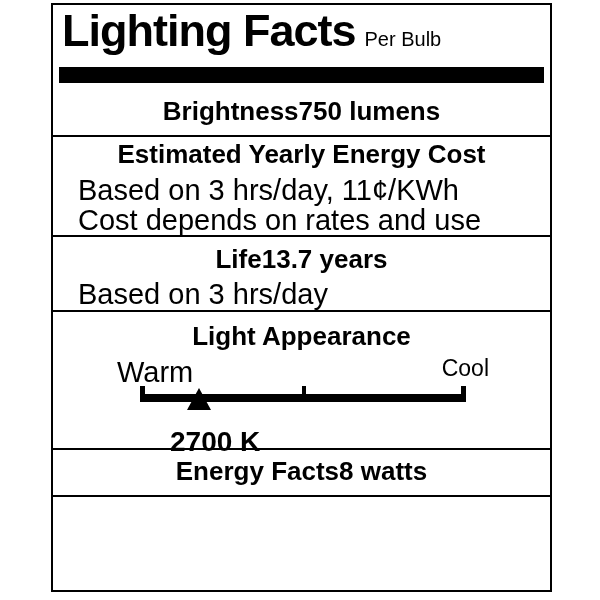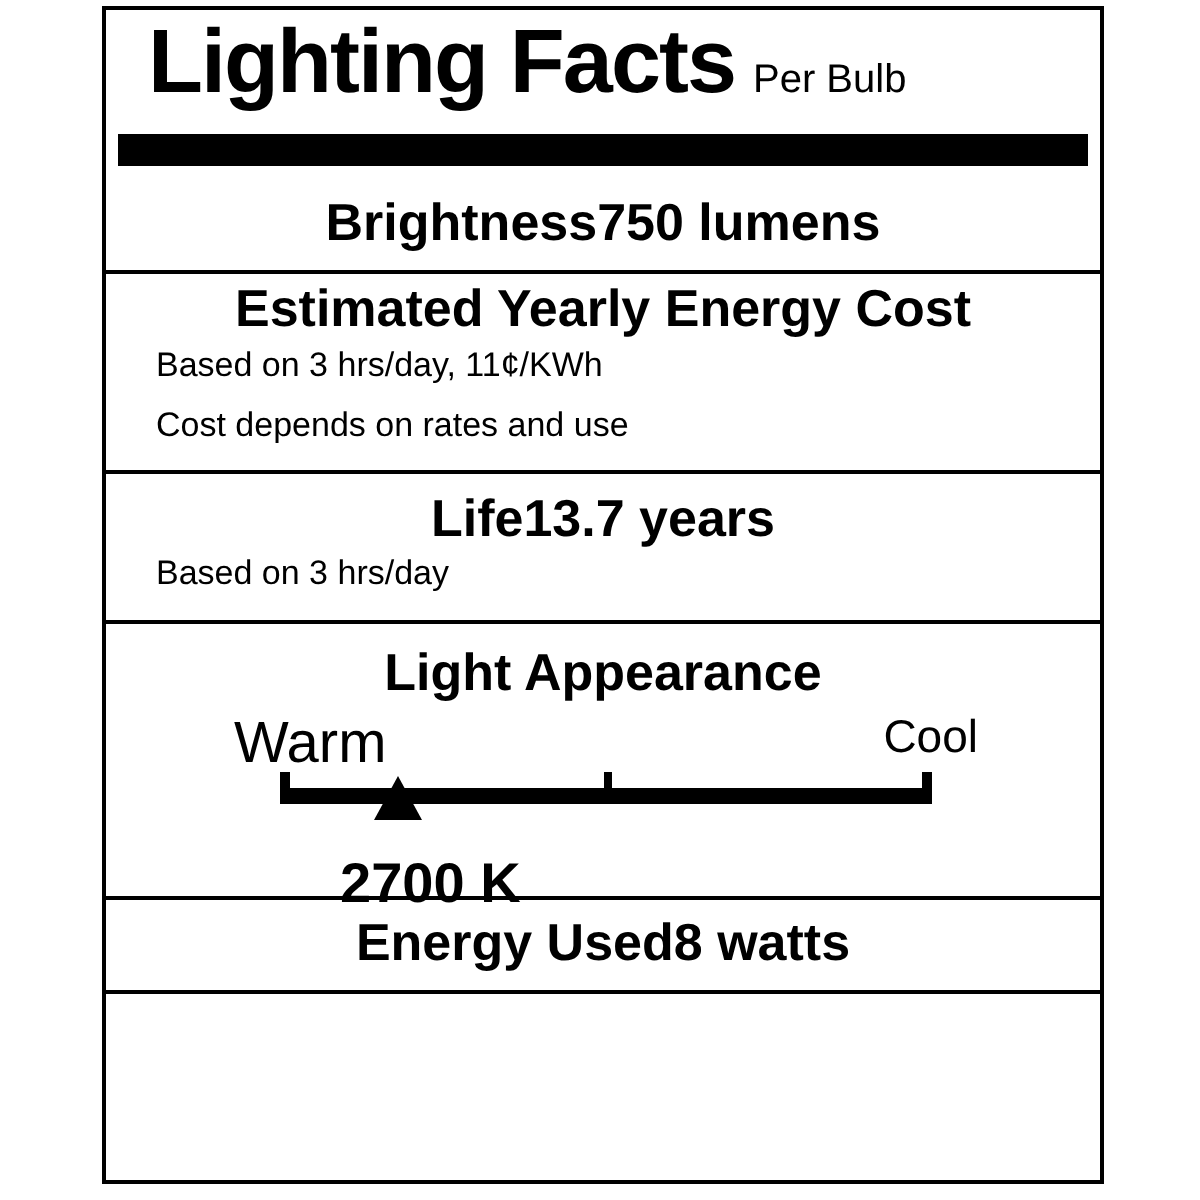--- a/index.html
+++ b/index.html
@@ -26,21 +26,20 @@
     background: #fff;
   }
   
   .title-row {
     position: absolute;
     top: 3px;
     left: 9px;
     display: flex;
     align-items: baseline;
     white-space: nowrap;
-    margin-left: 12px;
   }
   .title {
     font-size: 45px;
     font-weight: bold;
     line-height: 1;
     letter-spacing: -1px;
   }
   .per-unit {
     font-size: 20px;
     line-height: 1;
@@ -64,21 +63,21 @@
     justify-content: center;
     align-items: baseline;
     font-size: 26px;
     font-weight: bold;
     line-height: 1.2;
     white-space: nowrap;
   }
   .note {
     position: absolute;
     left: 25px;
-    font-size: 17px;
+    font-size: 29px;
     line-height: 1.2;
     white-space: nowrap;
   }
   .sep {
     position: absolute;
     left: 0;
     right: 0;
     height: 2px;
     background: #000;
   }
@@ -194,20 +193,20 @@
       <div class="tick tick-middle"></div>
       <div class="tick tick-right"></div>
       <div class="scale-bar"></div>
       <div class="marker"></div>
     </div>
     <div class="temp-value">2700 K</div>
 
     <div class="sep sep-4"></div>
 
     <div class="row row-energy-used">
-      <span>Energy Used</span>
+      <span>Energy Facts</span>
       <span>8 watts</span>
     </div>
 
     <div class="sep sep-5"></div>
 
   </div>
 </div>
 
 </body></html>

